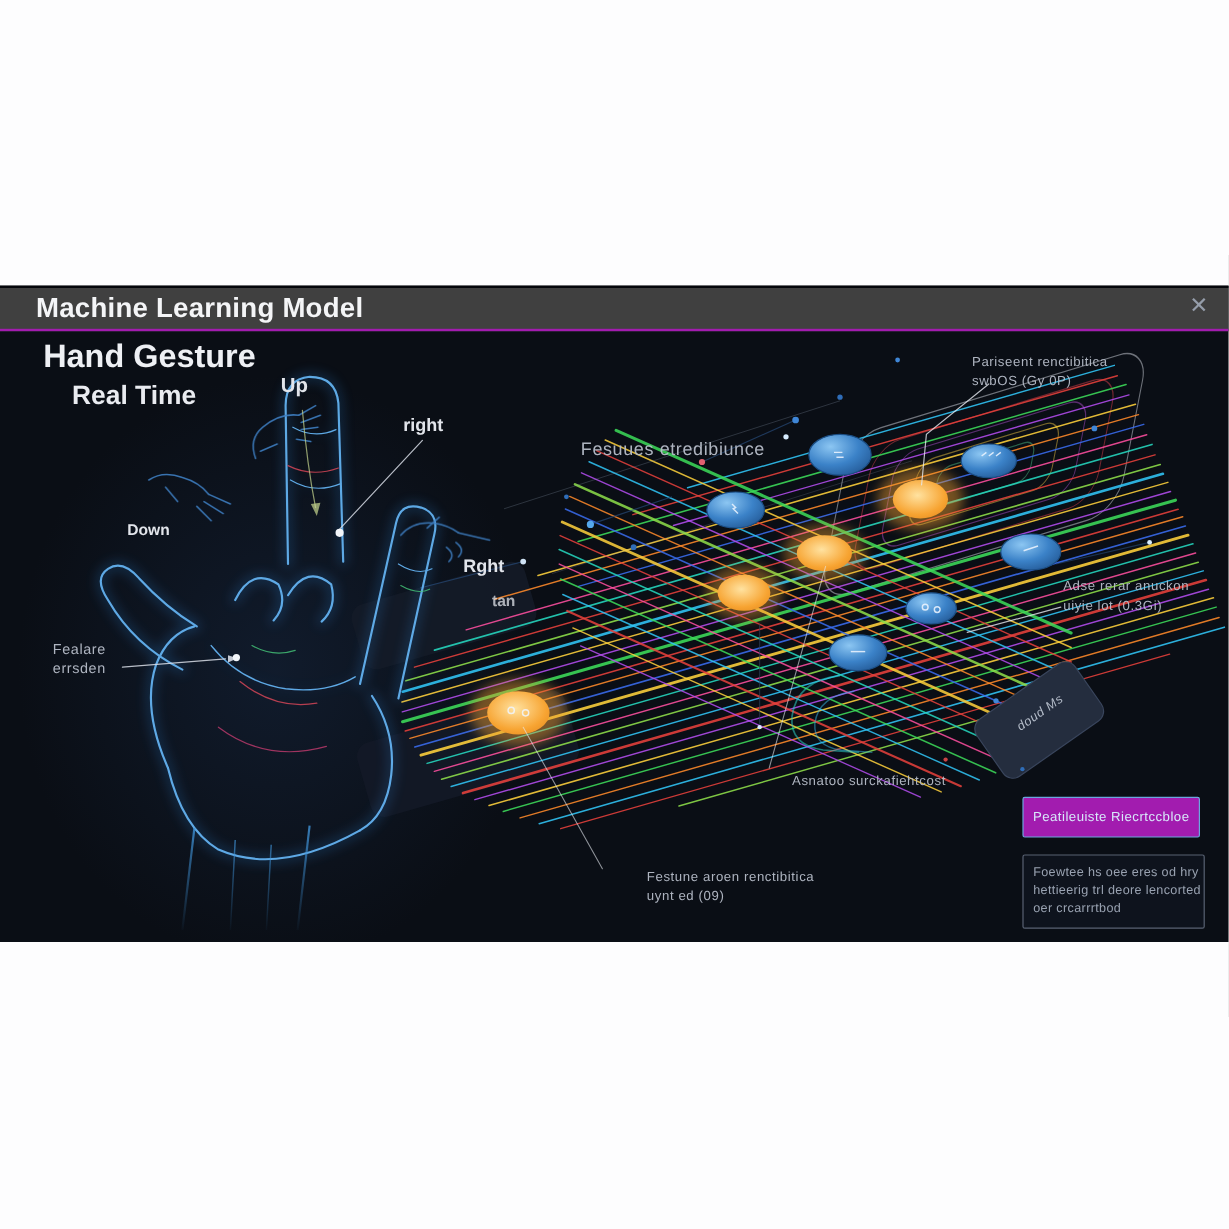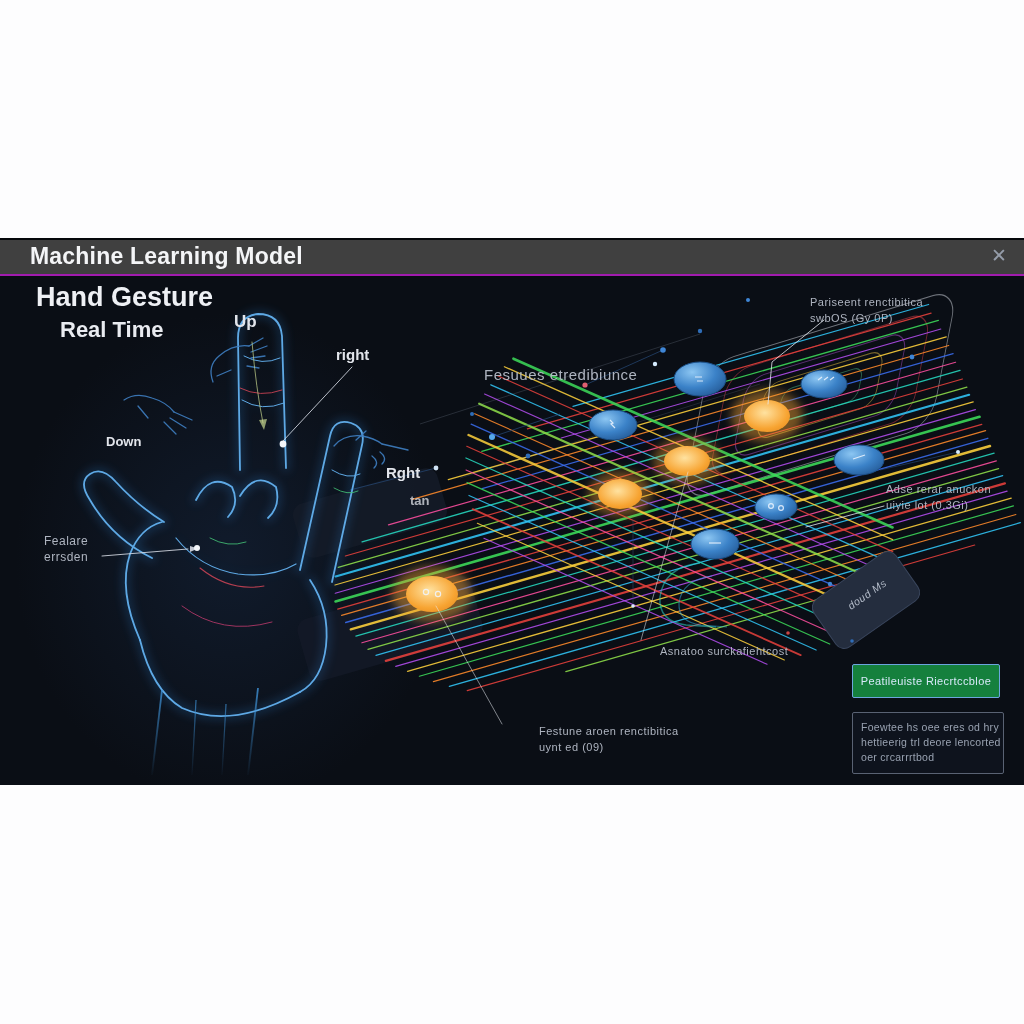--- a/index.html
+++ b/index.html
@@ -11,21 +11,21 @@
   .win-title{position:absolute;left:30px;top:3px;font-size:23px;font-weight:bold;color:#f4f5f7;letter-spacing:.2px;}
   .close-btn{position:absolute;right:12px;top:3px;width:26px;height:26px;color:#959daa;font-size:19px;
              line-height:26px;text-align:center;cursor:pointer;background:none;border:none;padding:0;}
   .gfx{position:absolute;left:0;top:0;z-index:1;}
   .lbl{position:absolute;z-index:2;color:#c3c9d3;white-space:nowrap;}
   .h1{font-size:27px;font-weight:bold;color:#eef0f4;}
   .h2{font-size:22px;font-weight:bold;color:#e9ebf0;}
   .gesture{color:#e2e5eb;font-weight:bold;}
   .sm{font-size:11px;letter-spacing:.5px;color:#b7bdc9;opacity:.95;line-height:16px;}
   .primary-btn{position:absolute;left:852px;top:426px;width:148px;height:34px;z-index:3;
-               background:#15803d;border:1.5px solid #6ca6dd;border-radius:2px;
+               background:#a21caf;border:1.5px solid #6ca6dd;border-radius:2px;
                color:#d8e9fa;font-size:11px;letter-spacing:.4px;font-family:"Liberation Sans",sans-serif;cursor:pointer;}
   .info-box{position:absolute;left:852px;top:474px;width:152px;height:62px;z-index:3;
             border:1px solid #596273;background:rgba(18,24,36,.55);border-radius:2px;
             padding:7px 8px;box-sizing:border-box;}
   .info-box div{font-size:10.5px;color:#99a2b1;line-height:15px;letter-spacing:.3px;white-space:nowrap;}
   .plate-lbl{position:absolute;left:818px;top:350px;width:98px;text-align:center;z-index:2;
              transform:rotate(-35deg);font-size:10.5px;font-style:italic;color:#b4bcc9;letter-spacing:.6px;}
 </style>
 </head>
 <body>

